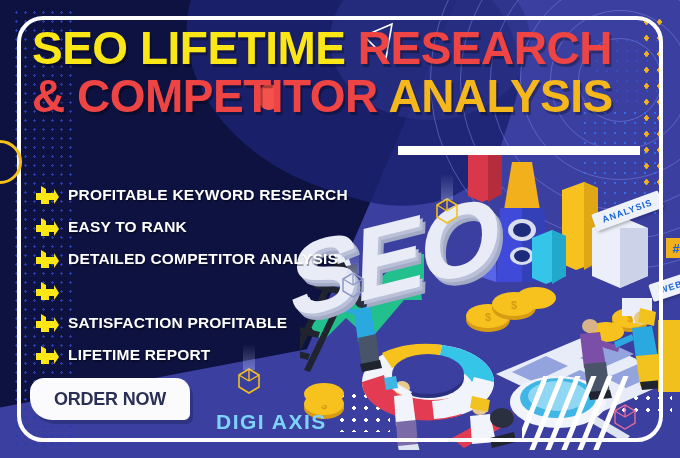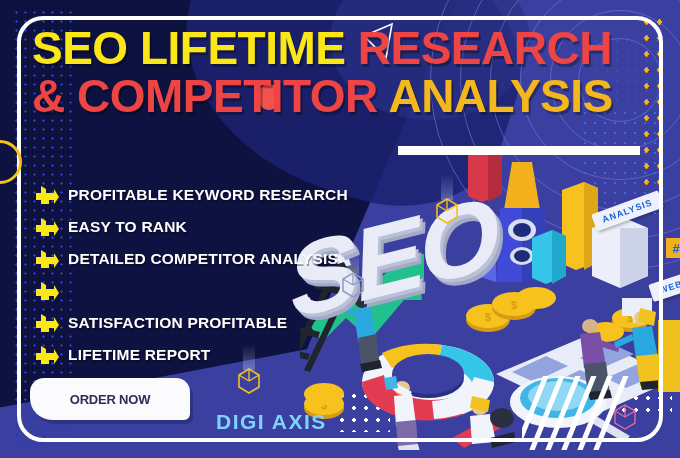--- a/index.html
+++ b/index.html
@@ -118,21 +118,21 @@
     color:#ffffff;font-size:15.5px;font-weight:700;letter-spacing:.2px;white-space:nowrap;
     text-shadow:1px 2px 0 rgba(0,0,0,.35);
   }
   
   .cta{
     position:absolute;left:30px;top:378px;width:160px;height:42px;
     background:#fbfbfd;border-radius:14px 14px 6px 22px;
     display:flex;align-items:center;justify-content:center;
     box-shadow:3px 4px 0 rgba(0,0,0,.18);cursor:pointer;
   }
-  .cta span{color:#2a2f55;font-size:13px;font-weight:700;letter-spacing:-.2px;}
+  .cta span{color:#2a2f55;font-size:18px;font-weight:700;letter-spacing:-.2px;}
   .brand{
     position:absolute;left:216px;bottom:24px;
     color:#7dd3fc;font-size:21px;font-weight:700;letter-spacing:1.5px;
   }
   
   .illu{position:absolute;left:300px;top:150px;width:380px;height:300px;}
   .tag{
     position:absolute;background:#eef1fa;color:#1763d8;
     font-size:9px;font-weight:700;letter-spacing:1px;
     padding:4px 9px;border-radius:2px;box-shadow:1px 2px 3px rgba(0,0,0,.25);

